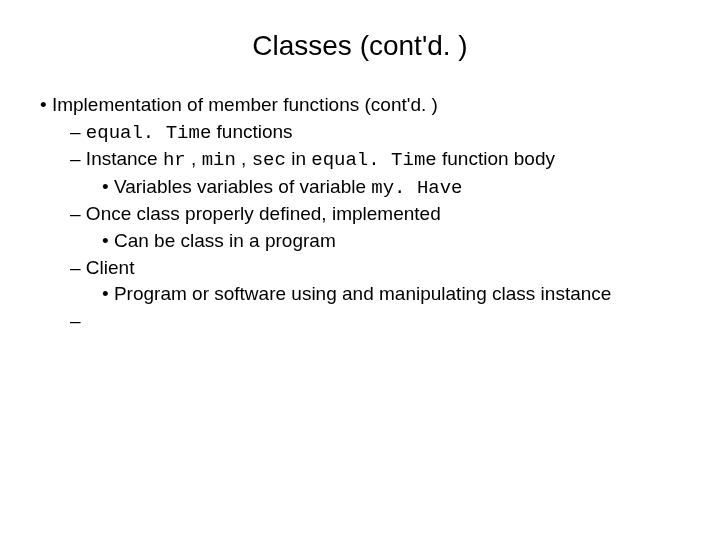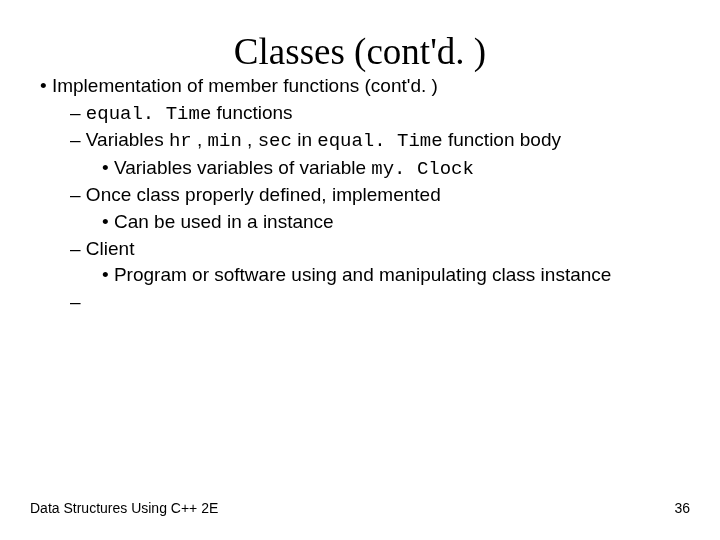--- a/index.html
+++ b/index.html
@@ -11,24 +11,24 @@
       color: #000;
       position: relative;
       overflow: hidden;
     }
     .slide {
       padding: 30px 30px 0 30px;
       height: 100%;
       position: relative;
     }
     .title {
-      font-size: 37px;
+      font-size: 28px;
       text-align: center;
+      margin-bottom: 30px;
       font-weight: normal;
-      font-family: Liberation Serif, serif;
     }
     .content {
       font-size: 19px;
       line-height: 1.4;
     }
     ul { list-style: none; }
     .level1 { padding-left: 10px; }
     .level1 > li { margin-bottom: 2px; }
     .level1 > li::before { content: "• "; }
     .level2 { padding-left: 30px; }
@@ -55,43 +55,39 @@
 
   <div class="content">
     <ul class="level1">
       <li>
         <span>Implementation of member functions (cont'd. )</span>
         <ul class="level2">
           <li>
             <span class="mono">equal. Time</span><span> functions</span>
           </li>
           <li>
-            <span>Variables </span><span class="mono">hr</span><span> , </span><span class="mono">min</span><span> , </span><span class="mono">sec</span><span> in </span><span class="mono">equal. Time</span><span>  function body</span>
+            <span>Instance </span><span class="mono">hr</span><span> , </span><span class="mono">min</span><span> , </span><span class="mono">sec</span><span> in </span><span class="mono">equal. Time</span><span>  function body</span>
             <ul class="level3">
               <li>
-                <span>Variables variables of variable </span><span class="mono">my. Clock</span>
+                <span>Variables variables of variable </span><span class="mono">my. Have</span>
               </li>
             </ul>
           </li>
           <li>
             <span>Once class properly defined, implemented</span>
             <ul class="level3">
-              <li><span>Can be used in a instance</span></li>
+              <li><span>Can be class in a program</span></li>
             </ul>
           </li>
           <li>
             <span>Client</span>
             <ul class="level3">
               <li><span>Program or software using and manipulating class instance</span></li>
             </ul>
           </li>
           <li>
           </li>
         </ul>
       </li>
     </ul>
   </div>
 
-  <div class="footer">
-    <span>Data Structures Using C++ 2E</span>
-    <span>36</span>
-  </div>
 </div>
 
 </body></html>

